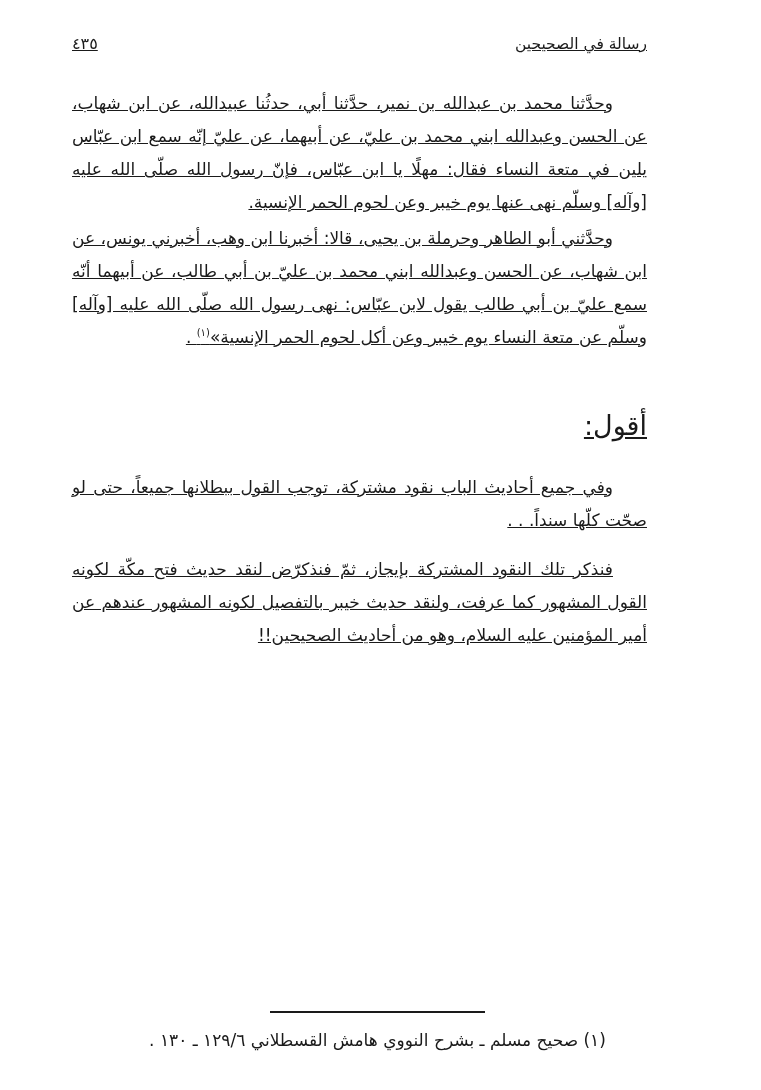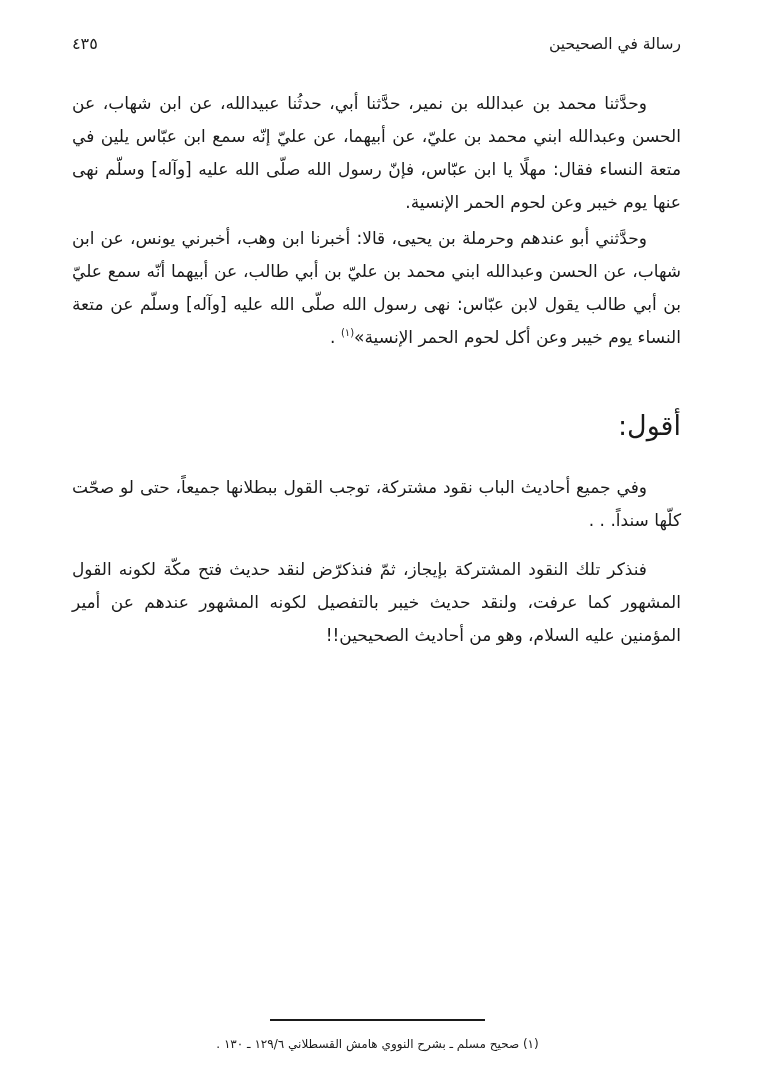--- a/index.html
+++ b/index.html
@@ -11,22 +11,23 @@
     width: 761px;
     height: 1090px;
     position: relative;
     font-family: "DejaVu Sans", sans-serif;
     color: #1a1a1a;
     overflow: hidden;
   }
   .page {
     position: absolute;
     inset: 0;
-    padding: 28px 80px 20px 72px;
+    padding: 28px 114px 20px 72px;
     box-sizing: border-box;
+    text-decoration: underline;
   }
   
   .header {
     display: flex;
     flex-direction: row-reverse;
     justify-content: space-between;
     align-items: baseline;
     font-size: 15.5px;
     margin-top: 6px;
     margin-bottom: 34px;
@@ -70,41 +71,41 @@
     right: 78px;
     bottom: 36px;
   }
   .footnote-rule {
     width: 215px;
     height: 1.6px;
     background: #1a1a1a;
     margin: 0 auto 14px auto;
   }
   .footnote {
-    font-size: 12px;
+    font-size: 17px;
     text-align: center;
     line-height: 1.6;
     letter-spacing: 0.2px;
   }
 </style>
 </head>
 <body>
 
 <div class="page">
 
   <div class="header">
     <span class="page-number">٤٣٥</span>
     <span class="running-title">رسالة في الصحيحين</span>
   </div>
 
   <div class="body">
 
     <p class="para">وحدَّثنا محمد بن عبدالله بن نمير، حدَّثنا أبي، حدثُنا عبيدالله، عن ابن شهاب، عن الحسن وعبدالله ابني محمد بن عليّ، عن أبيهما، عن عليّ إنّه سمع ابن عبّاس يلين في متعة النساء فقال: مهلًا يا ابن عبّاس، فإنّ رسول الله صلّى الله عليه [وآله] وسلّم نهى عنها يوم خيبر وعن لحوم الحمر الإنسية.</p>
 
-    <p class="para"><span>وحدَّثني أبو عندهم وحرملة بن يحيى، قالا: أخبرنا ابن وهب، أخبرني يونس، عن ابن شهاب، عن الحسن وعبدالله ابني محمد بن عليّ بن أبي طالب، عن أبيهما أنّه سمع عليّ بن أبي طالب يقول لابن عبّاس: نهى رسول الله صلّى الله عليه [وآله] وسلّم عن متعة النساء يوم خيبر وعن أكل لحوم الحمر الإنسية»</span><sup class="fn">(١)</sup> .</p>
+    <p class="para"><span>وحدَّثني أبو الطاهر وحرملة بن يحيى، قالا: أخبرنا ابن وهب، أخبرني يونس، عن ابن شهاب، عن الحسن وعبدالله ابني محمد بن عليّ بن أبي طالب، عن أبيهما أنّه سمع عليّ بن أبي طالب يقول لابن عبّاس: نهى رسول الله صلّى الله عليه [وآله] وسلّم عن متعة النساء يوم خيبر وعن أكل لحوم الحمر الإنسية»</span><sup class="fn">(١)</sup> .</p>
 
     <div class="section-head">أقول:</div>
 
     <p class="para">وفي جميع أحاديث الباب نقود مشتركة، توجب القول ببطلانها جميعاً، حتى لو صحّت كلّها سنداً. . .</p>
 
     <div class="blockgap"></div>
 
     <p class="para">فنذكر تلك النقود المشتركة بإيجاز، ثمّ فنذكرّض لنقد حديث فتح مكّة لكونه القول المشهور كما عرفت، ولنقد حديث خيبر بالتفصيل لكونه المشهور عندهم عن أمير المؤمنين عليه السلام، وهو من أحاديث الصحيحين!!</p>
 
 

